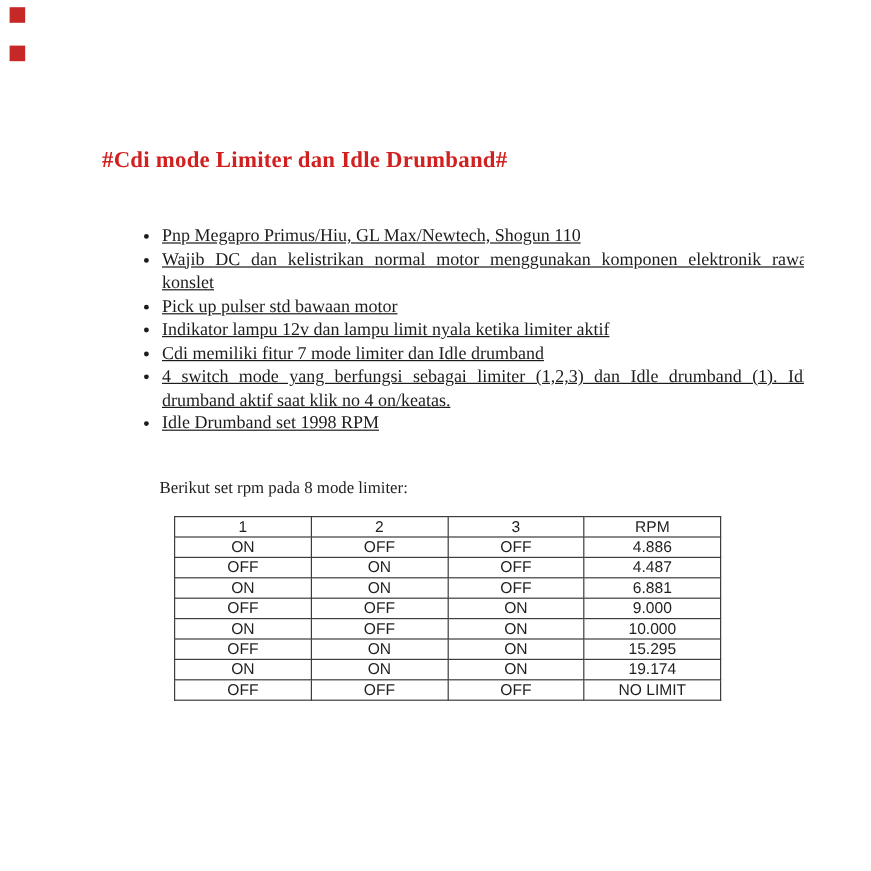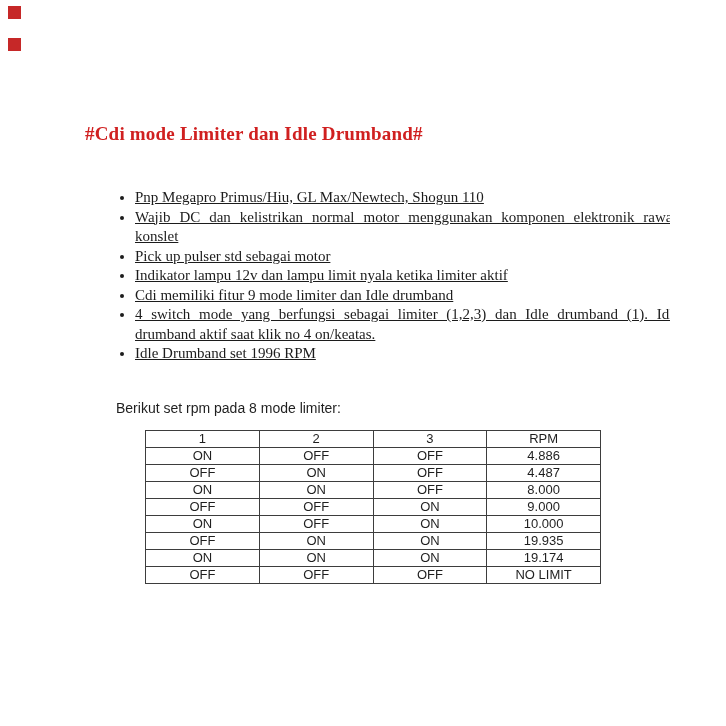--- a/index.html
+++ b/index.html
@@ -47,23 +47,23 @@
     line-height: 19.5px;
   }
   .bullet-list li {
     text-align: justify;
     margin: 0;
     padding: 0;
     text-decoration: underline;
   }
   .table-caption {
     position: absolute;
-    left: 116px;
+    left: 133px;
     top: 400px;
-    font-family: Liberation Sans, sans-serif;
+    font-family: Liberation Serif, serif;
     font-size: 14px;
     color: #1f1f1f;
   }
   .rpm-table {
     position: absolute;
     left: 145px;
     top: 430px;
     width: 456px;
     border-collapse: collapse;
     table-layout: fixed;
@@ -89,25 +89,25 @@
 <div class="canvas">
 
   <div class="corner-mark first" style="background-color: rgb(198, 40, 40);"></div>
   <div class="corner-mark second" style="background-color: rgb(198, 40, 40);"></div>
 
   <h1 class="doc-title" style="color: rgb(208, 32, 32);">#Cdi mode Limiter dan Idle Drumband#</h1>
 
   <ul class="bullet-list">
     <li>Pnp Megapro Primus/Hiu, GL Max/Newtech, Shogun 110</li>
     <li>Wajib DC dan kelistrikan normal motor menggunakan komponen elektronik rawan konslet</li>
-    <li>Pick up pulser std sebagai motor</li>
+    <li>Pick up pulser std bawaan motor</li>
     <li>Indikator lampu 12v dan lampu limit nyala ketika limiter aktif</li>
-    <li>Cdi memiliki fitur 9 mode limiter dan Idle drumband</li>
+    <li>Cdi memiliki fitur 7 mode limiter dan Idle drumband</li>
     <li>4 switch mode yang berfungsi sebagai limiter (1,2,3) dan Idle drumband (1). Idle drumband aktif saat klik no 4 on/keatas.</li>
-    <li>Idle Drumband set 1996 RPM</li>
+    <li>Idle Drumband set 1998 RPM</li>
   </ul>
 
   <div class="table-caption">Berikut set rpm pada 8 mode limiter:</div>
 
   <table class="rpm-table">
     <thead>
       <tr>
         <th>1</th>
         <th>2</th>
         <th>3</th>
@@ -124,39 +124,39 @@
       <tr>
         <td>OFF</td>
         <td>ON</td>
         <td>OFF</td>
         <td>4.487</td>
       </tr>
       <tr>
         <td>ON</td>
         <td>ON</td>
         <td>OFF</td>
-        <td>8.000</td>
+        <td>6.881</td>
       </tr>
       <tr>
         <td>OFF</td>
         <td>OFF</td>
         <td>ON</td>
         <td>9.000</td>
       </tr>
       <tr>
         <td>ON</td>
         <td>OFF</td>
         <td>ON</td>
         <td>10.000</td>
       </tr>
       <tr>
         <td>OFF</td>
         <td>ON</td>
         <td>ON</td>
-        <td>19.935</td>
+        <td>15.295</td>
       </tr>
       <tr>
         <td>ON</td>
         <td>ON</td>
         <td>ON</td>
         <td>19.174</td>
       </tr>
       <tr>
         <td>OFF</td>
         <td>OFF</td>

